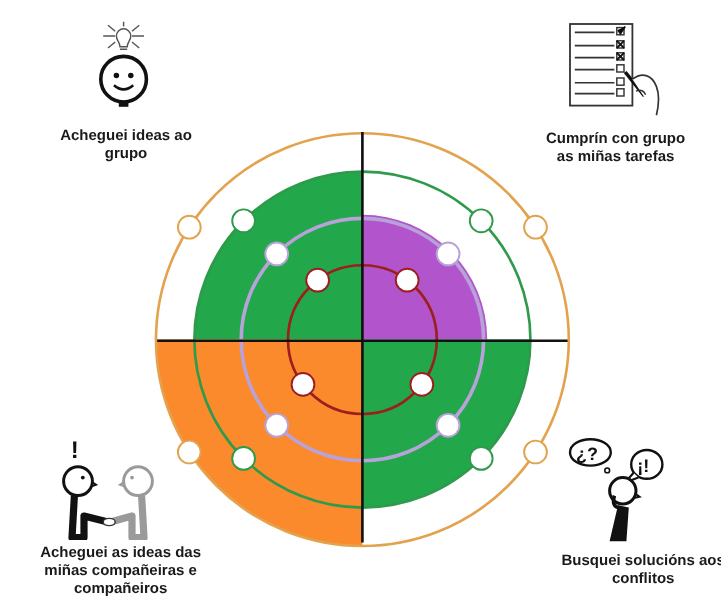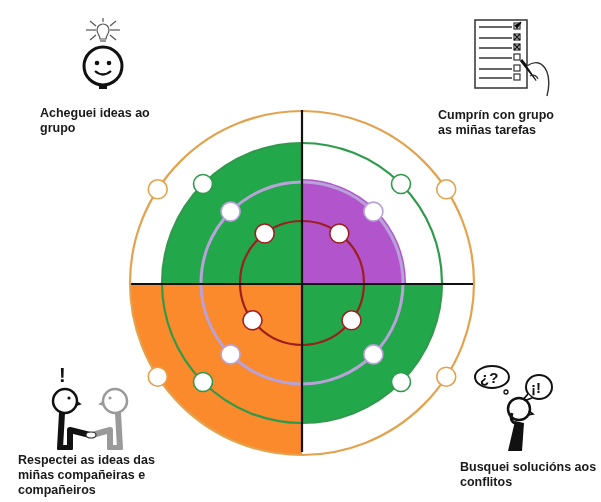--- a/index.html
+++ b/index.html
@@ -1,20 +1,20 @@
 <!DOCTYPE html>
 <html><head>
 <meta charset="utf-8">
 <style>
   html, body { margin: 0; padding: 0; background: #ffffff; }
   body { width: 601px; height: 502px; position: relative; overflow: hidden; font-family: "Liberation Sans", sans-serif; }
   .wheel { position: absolute; left: 0; top: 0; }
   .label {
     position: absolute; font-weight: bold; font-size: 12.5px; line-height: 15px;
-    color: #1a1a1a; text-align: left; white-space: pre-line;
+    color: #1a1a1a; text-align: center; white-space: pre-line;
   }
   .icon { position: absolute; }
 </style>
 </head>
 <body>
 
 <svg class="wheel" width="601" height="502" viewBox="0 0 601 502" xmlns="http://www.w3.org/2000/svg">
   <g id="fills">
       <path d="M302 283 L162 283 A140 140 0 0 1 302 143 Z" fill="#22a84b"></path>
       <path d="M302 283 L302 179 A104 104 0 0 1 406 283 Z" fill="#b255cc"></path>
@@ -107,21 +107,21 @@
   <circle cx="25" cy="41" r="12" fill="#fff" stroke="#111" stroke-width="2.5"></circle>
   <circle cx="29" cy="38" r="1.6" fill="#111"></circle>
   <path d="M37 42 l3 2 l-3 1" stroke="#111" stroke-width="1.6" fill="none"></path>
   <path d="M22 53 L20 88 L30 88 L30 70 L50 75" stroke="#111" stroke-width="6" fill="none" stroke-linejoin="round"></path>
   <circle cx="75" cy="41" r="12" fill="#fff" stroke="#9a9a9a" stroke-width="2.5"></circle>
   <circle cx="70" cy="38" r="1.6" fill="#9a9a9a"></circle>
   <path d="M63 42 l-3 2 l3 1" stroke="#9a9a9a" stroke-width="1.6" fill="none"></path>
   <path d="M78 53 L80 88 L70 88 L70 70 L52 75" stroke="#9a9a9a" stroke-width="6" fill="none" stroke-linejoin="round"></path>
   <ellipse cx="51" cy="75" rx="5" ry="3" fill="#fff" stroke="#333" stroke-width="1.2"></ellipse>
 </svg>
-<div class="label" style="left:18px;top:453px;width:165px">Respectei as ideas das
+<div class="label" style="left:18px;top:453px;width:165px">Acheguei as ideas das
 miñas compañeiras e
 compañeiros</div>
 
 <svg class="icon" style="left:472px;top:363px" width="95" height="92" viewBox="0 0 95 92">
   <ellipse cx="20" cy="14" rx="17" ry="11" fill="#fff" stroke="#111" stroke-width="2"></ellipse>
   <circle cx="34" cy="29" r="2" fill="#fff" stroke="#111" stroke-width="1.3"></circle>
   <text x="8" y="20" font-family="Liberation Sans, sans-serif" font-weight="bold" font-size="15" fill="#111">¿?</text>
   <ellipse cx="67" cy="24" rx="13" ry="12" fill="#fff" stroke="#111" stroke-width="2"></ellipse>
   <path d="M56 31 l-7 8 l11 -4" fill="#fff" stroke="#111" stroke-width="1.8"></path>
   <text x="59" y="30" font-family="Liberation Sans, sans-serif" font-weight="bold" font-size="15" fill="#111">¡!</text>

